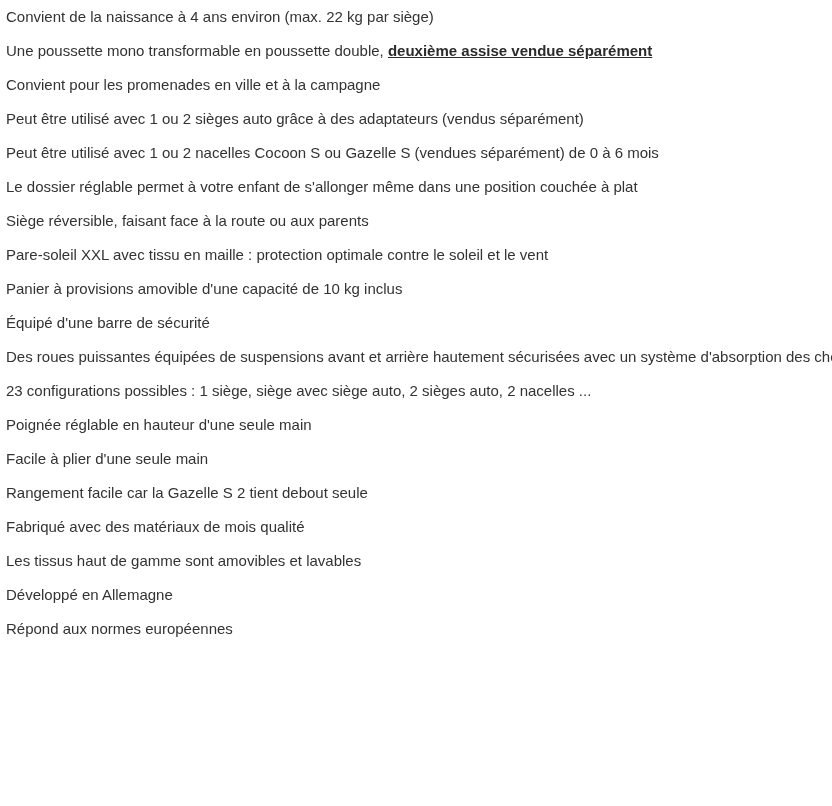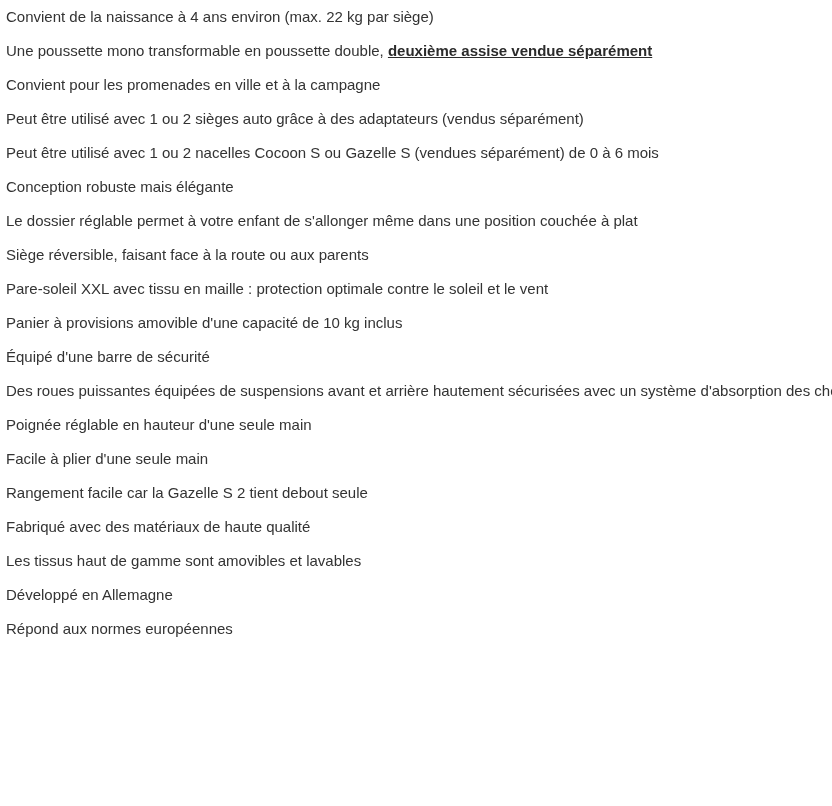--- a/index.html
+++ b/index.html
@@ -40,44 +40,44 @@
 
 
   <p class="feature"><span class="t">Une poussette mono transformable en poussette double, </span><strong class="b">deuxième assise vendue séparément</strong></p>
 
   <p class="feature"><span class="t">Convient pour les promenades en ville et à la campagne</span><strong class="b"></strong></p>
 
   <p class="feature"><span class="t">Peut être utilisé avec 1 ou 2 sièges auto grâce à des adaptateurs (vendus séparément)</span><strong class="b"></strong></p>
 
   <p class="feature"><span class="t">Peut être utilisé avec 1 ou 2 nacelles Cocoon S ou Gazelle S (vendues séparément) de 0 à 6 mois</span><strong class="b"></strong></p>
 
-  <p class="feature"><span class="t">Conception robuste mais élégante</span><strong class="b"></strong></p>
 
   <p class="feature"><span class="t">Le dossier réglable permet à votre enfant de s'allonger même dans une position couchée à plat</span><strong class="b"></strong></p>
 
   <p class="feature"><span class="t">Siège réversible, faisant face à la route ou aux parents</span><strong class="b"></strong></p>
 
   <p class="feature"><span class="t">Pare-soleil XXL avec tissu en maille : protection optimale contre le soleil et le vent</span><strong class="b"></strong></p>
 
   <p class="feature"><span class="t">Panier à provisions amovible d'une capacité de 10 kg inclus</span><strong class="b"></strong></p>
 
 
 
   <p class="feature"><span class="t">Équipé d'une barre de sécurité</span><strong class="b"></strong></p>
 
 
   <p class="feature"><span class="t">Des roues puissantes équipées de suspensions avant et arrière hautement sécurisées avec un système d'absorption des chocs</span><strong class="b"></strong></p>
 
+  <p class="feature"><span class="t">23 configurations possibles : 1 siège, siège avec siège auto, 2 sièges auto, 2 nacelles ...</span><strong class="b"></strong></p>
 
   <p class="feature"><span class="t">Poignée réglable en hauteur d'une seule main</span><strong class="b"></strong></p>
 
   <p class="feature"><span class="t">Facile à plier d'une seule main</span><strong class="b"></strong></p>
 
   <p class="feature"><span class="t">Rangement facile car la Gazelle S 2 tient debout seule</span><strong class="b"></strong></p>
 
-  <p class="feature"><span class="t">Fabriqué avec des matériaux de haute qualité</span><strong class="b"></strong></p>
+  <p class="feature"><span class="t">Fabriqué avec des matériaux de mois qualité</span><strong class="b"></strong></p>
 
   <p class="feature"><span class="t">Les tissus haut de gamme sont amovibles et lavables</span><strong class="b"></strong></p>
 
   <p class="feature"><span class="t">Développé en Allemagne</span><strong class="b"></strong></p>
 
   <p class="feature"><span class="t">Répond aux normes européennes</span><strong class="b"></strong></p>
 </main>
 
 </body></html>

